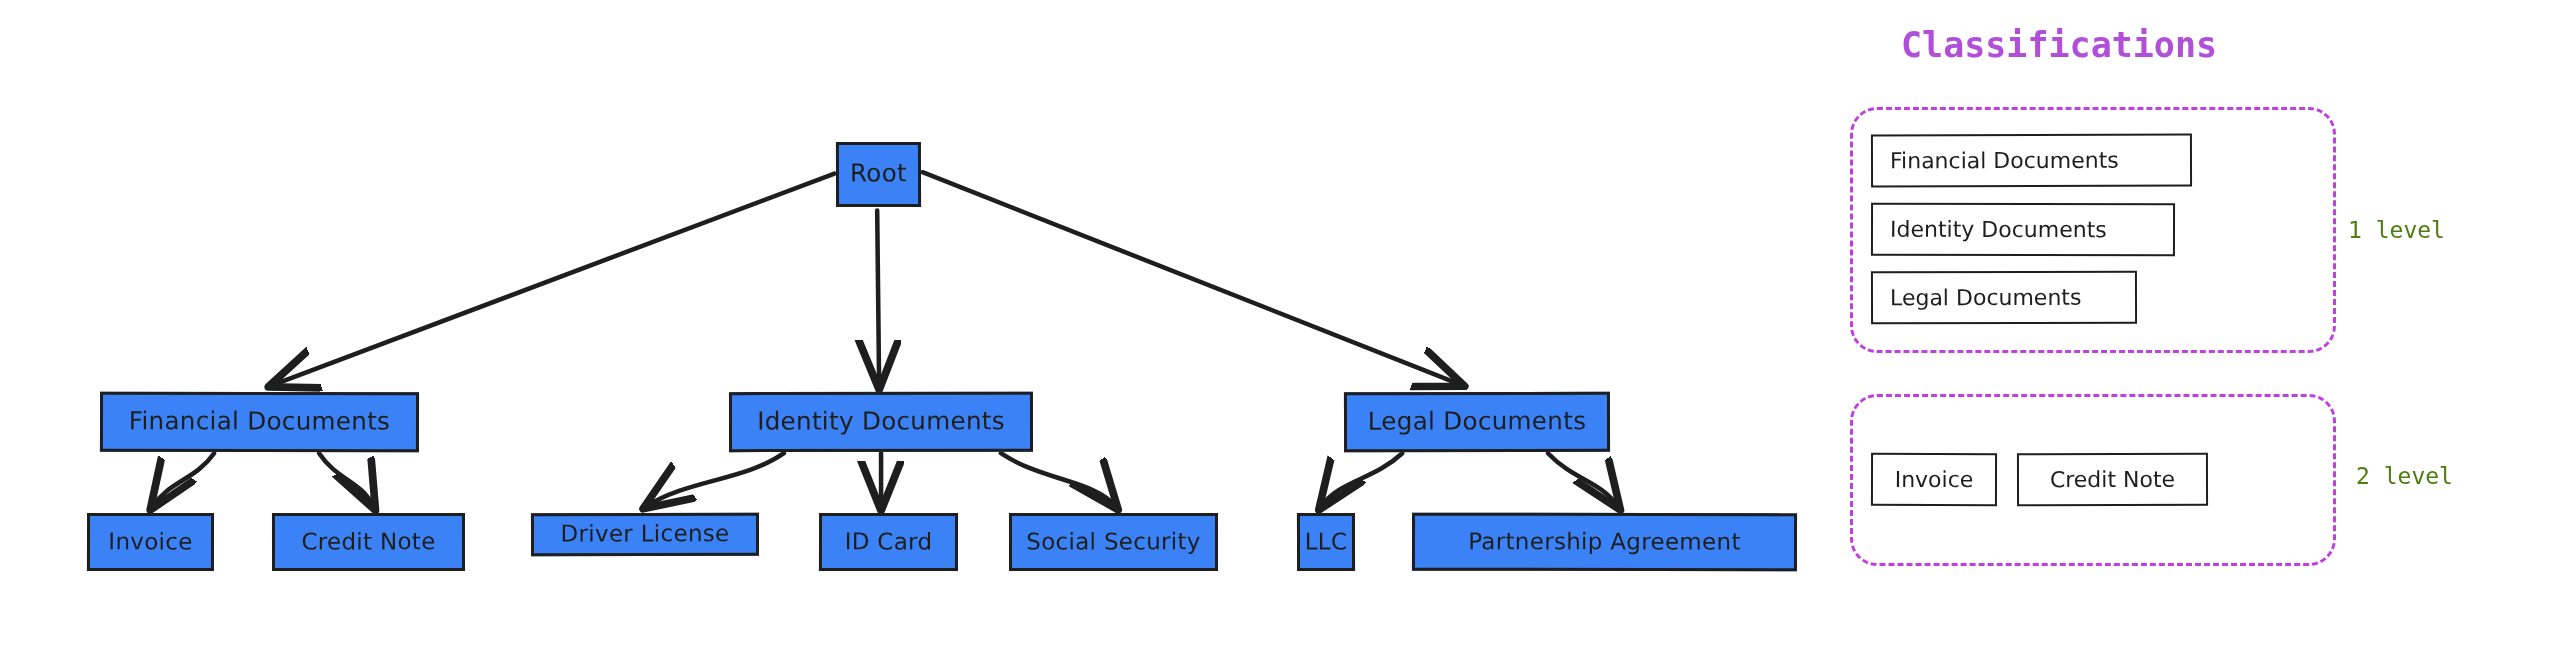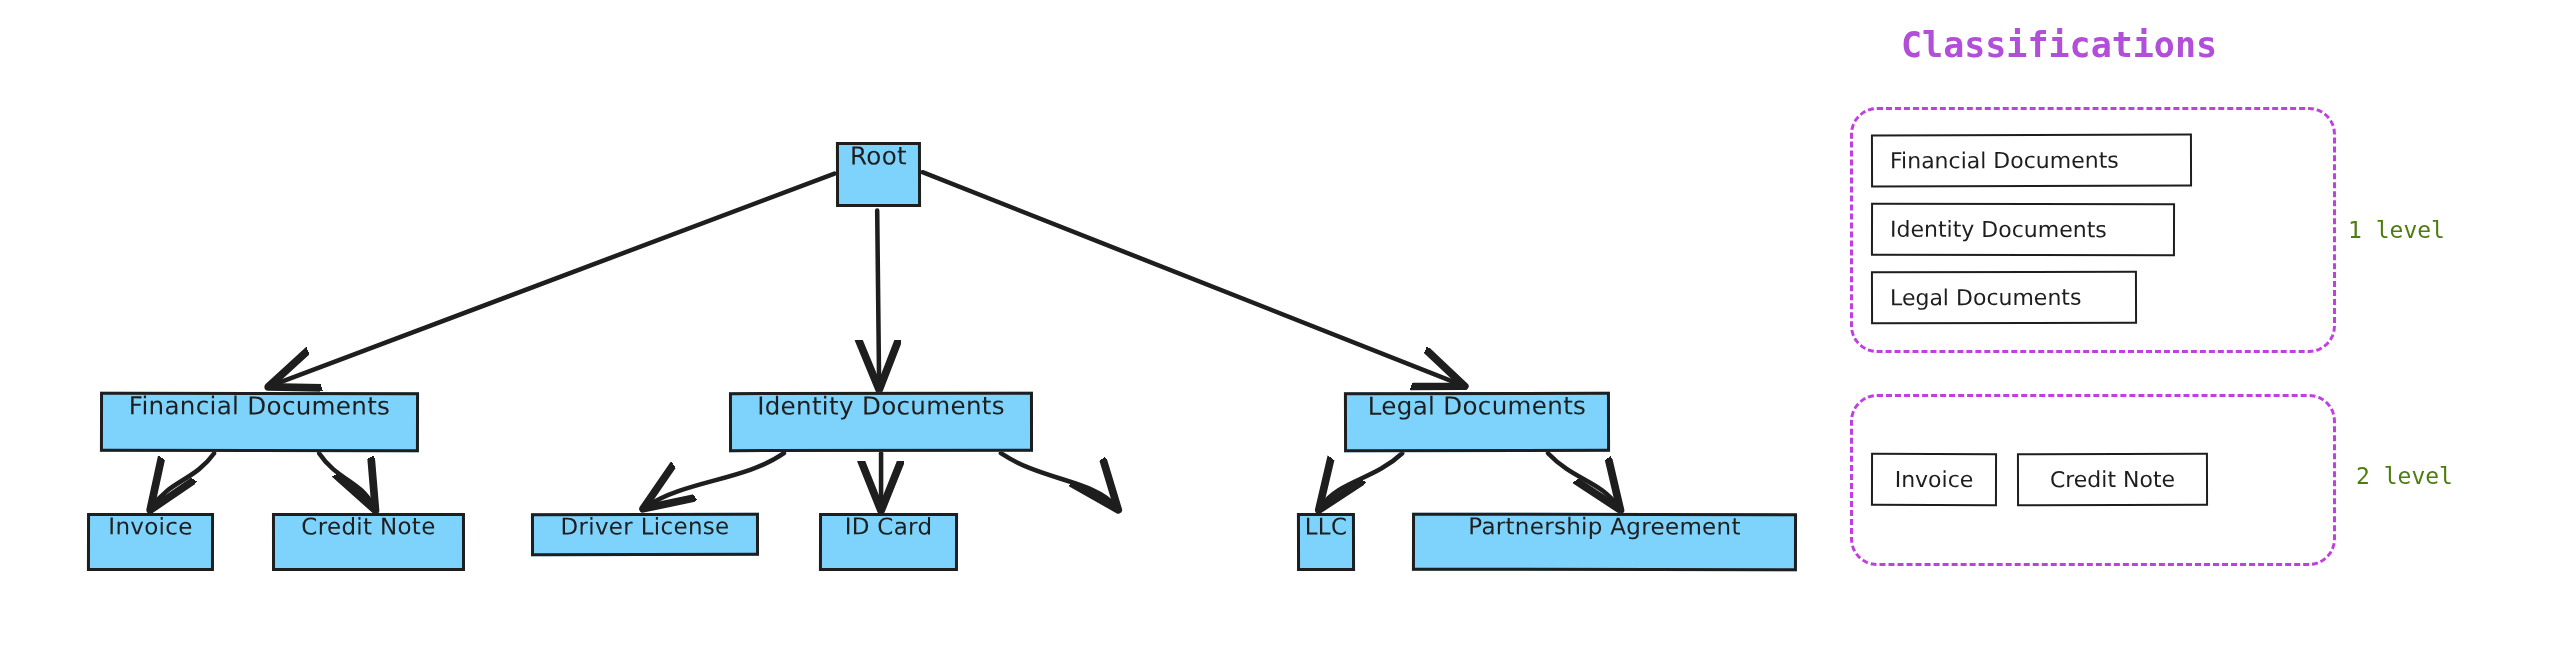--- a/index.html
+++ b/index.html
@@ -19,23 +19,24 @@
     position: absolute;
     left: 0; top: 0;
     width: 2576px;
     height: 663px;
   }
 
   
   .node {
     position: absolute;
     box-sizing: border-box;
-    background: #7dd3fc;
+    background: #3b82f6;
     border: 3.2px solid #1e1e1e;
     display: flex;
+    align-items: center;
     justify-content: center;
     color: #1e1e1e;
     font-family: "DejaVu Sans", sans-serif;
     font-size: 24.6px;
     letter-spacing: 0.3px;
     white-space: nowrap;
     line-height: 1;
     user-select: none;
   }
   .node.small { font-size: 23px; }
@@ -171,20 +172,23 @@
   </div>
 
   <div class="node small w1" style="left:531px; top:513px; width:228px; height:43px;">
     <span class="node-label">Driver License</span>
   </div>
 
   <div class="node small w2" style="left:819px; top:513px; width:139px; height:58px;">
     <span class="node-label">ID Card</span>
   </div>
 
+  <div class="node small w3" style="left:1009px; top:513px; width:209px; height:58px;">
+    <span class="node-label">Social Security</span>
+  </div>
 
   <div class="node small w1" style="left:1297px; top:513px; width:58px; height:58px;">
     <span class="node-label">LLC</span>
   </div>
 
   <div class="node small w2" style="left:1412px; top:513px; width:385px; height:58px;">
     <span class="node-label">Partnership Agreement</span>
   </div>
 
   <div id="panel">

